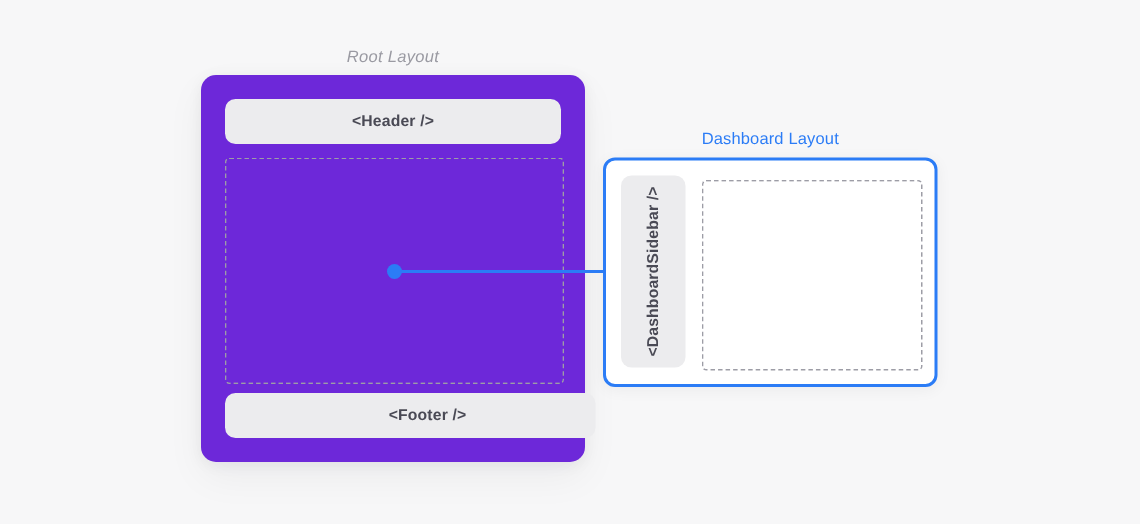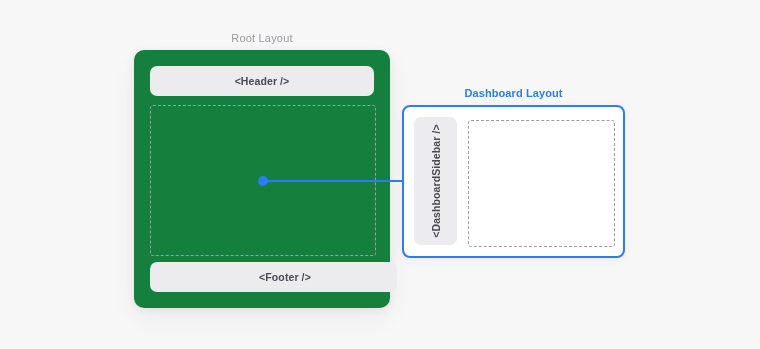--- a/index.html
+++ b/index.html
@@ -26,29 +26,30 @@
     position: absolute;
     left: 134px;
     top: 31px;
     width: 256px;
     text-align: center;
     font-size: 11px;
     color: #9a9aa2;
     letter-spacing: 0.2px;
     line-height: 14px;
     white-space: nowrap;
+    font-style: italic;
   }
 
   .root-card {
     position: absolute;
     left: 134px;
     top: 50px;
     width: 256px;
     height: 258px;
-    background: #15803d;
+    background: #6d28d9;
     border-radius: 10px;
     box-shadow: 0 2px 10px rgba(24, 24, 40, 0.06),
                 0 10px 26px rgba(24, 24, 40, 0.05);
   }
 
   .slab {
     position: absolute;
     background: #ececee;
     border-radius: 7px;
     display: flex;
@@ -91,21 +92,21 @@
   }
 
   
   .dash-caption {
     position: absolute;
     left: 402px;
     top: 86px;
     width: 223px;
     text-align: center;
     font-size: 11px;
-    font-weight: bold;
+    font-weight: normal;
     color: #2b7cf6;
     letter-spacing: 0.1px;
     line-height: 14px;
     white-space: nowrap;
   }
 
   .dash-card {
     position: absolute;
     left: 402px;
     top: 105px;

